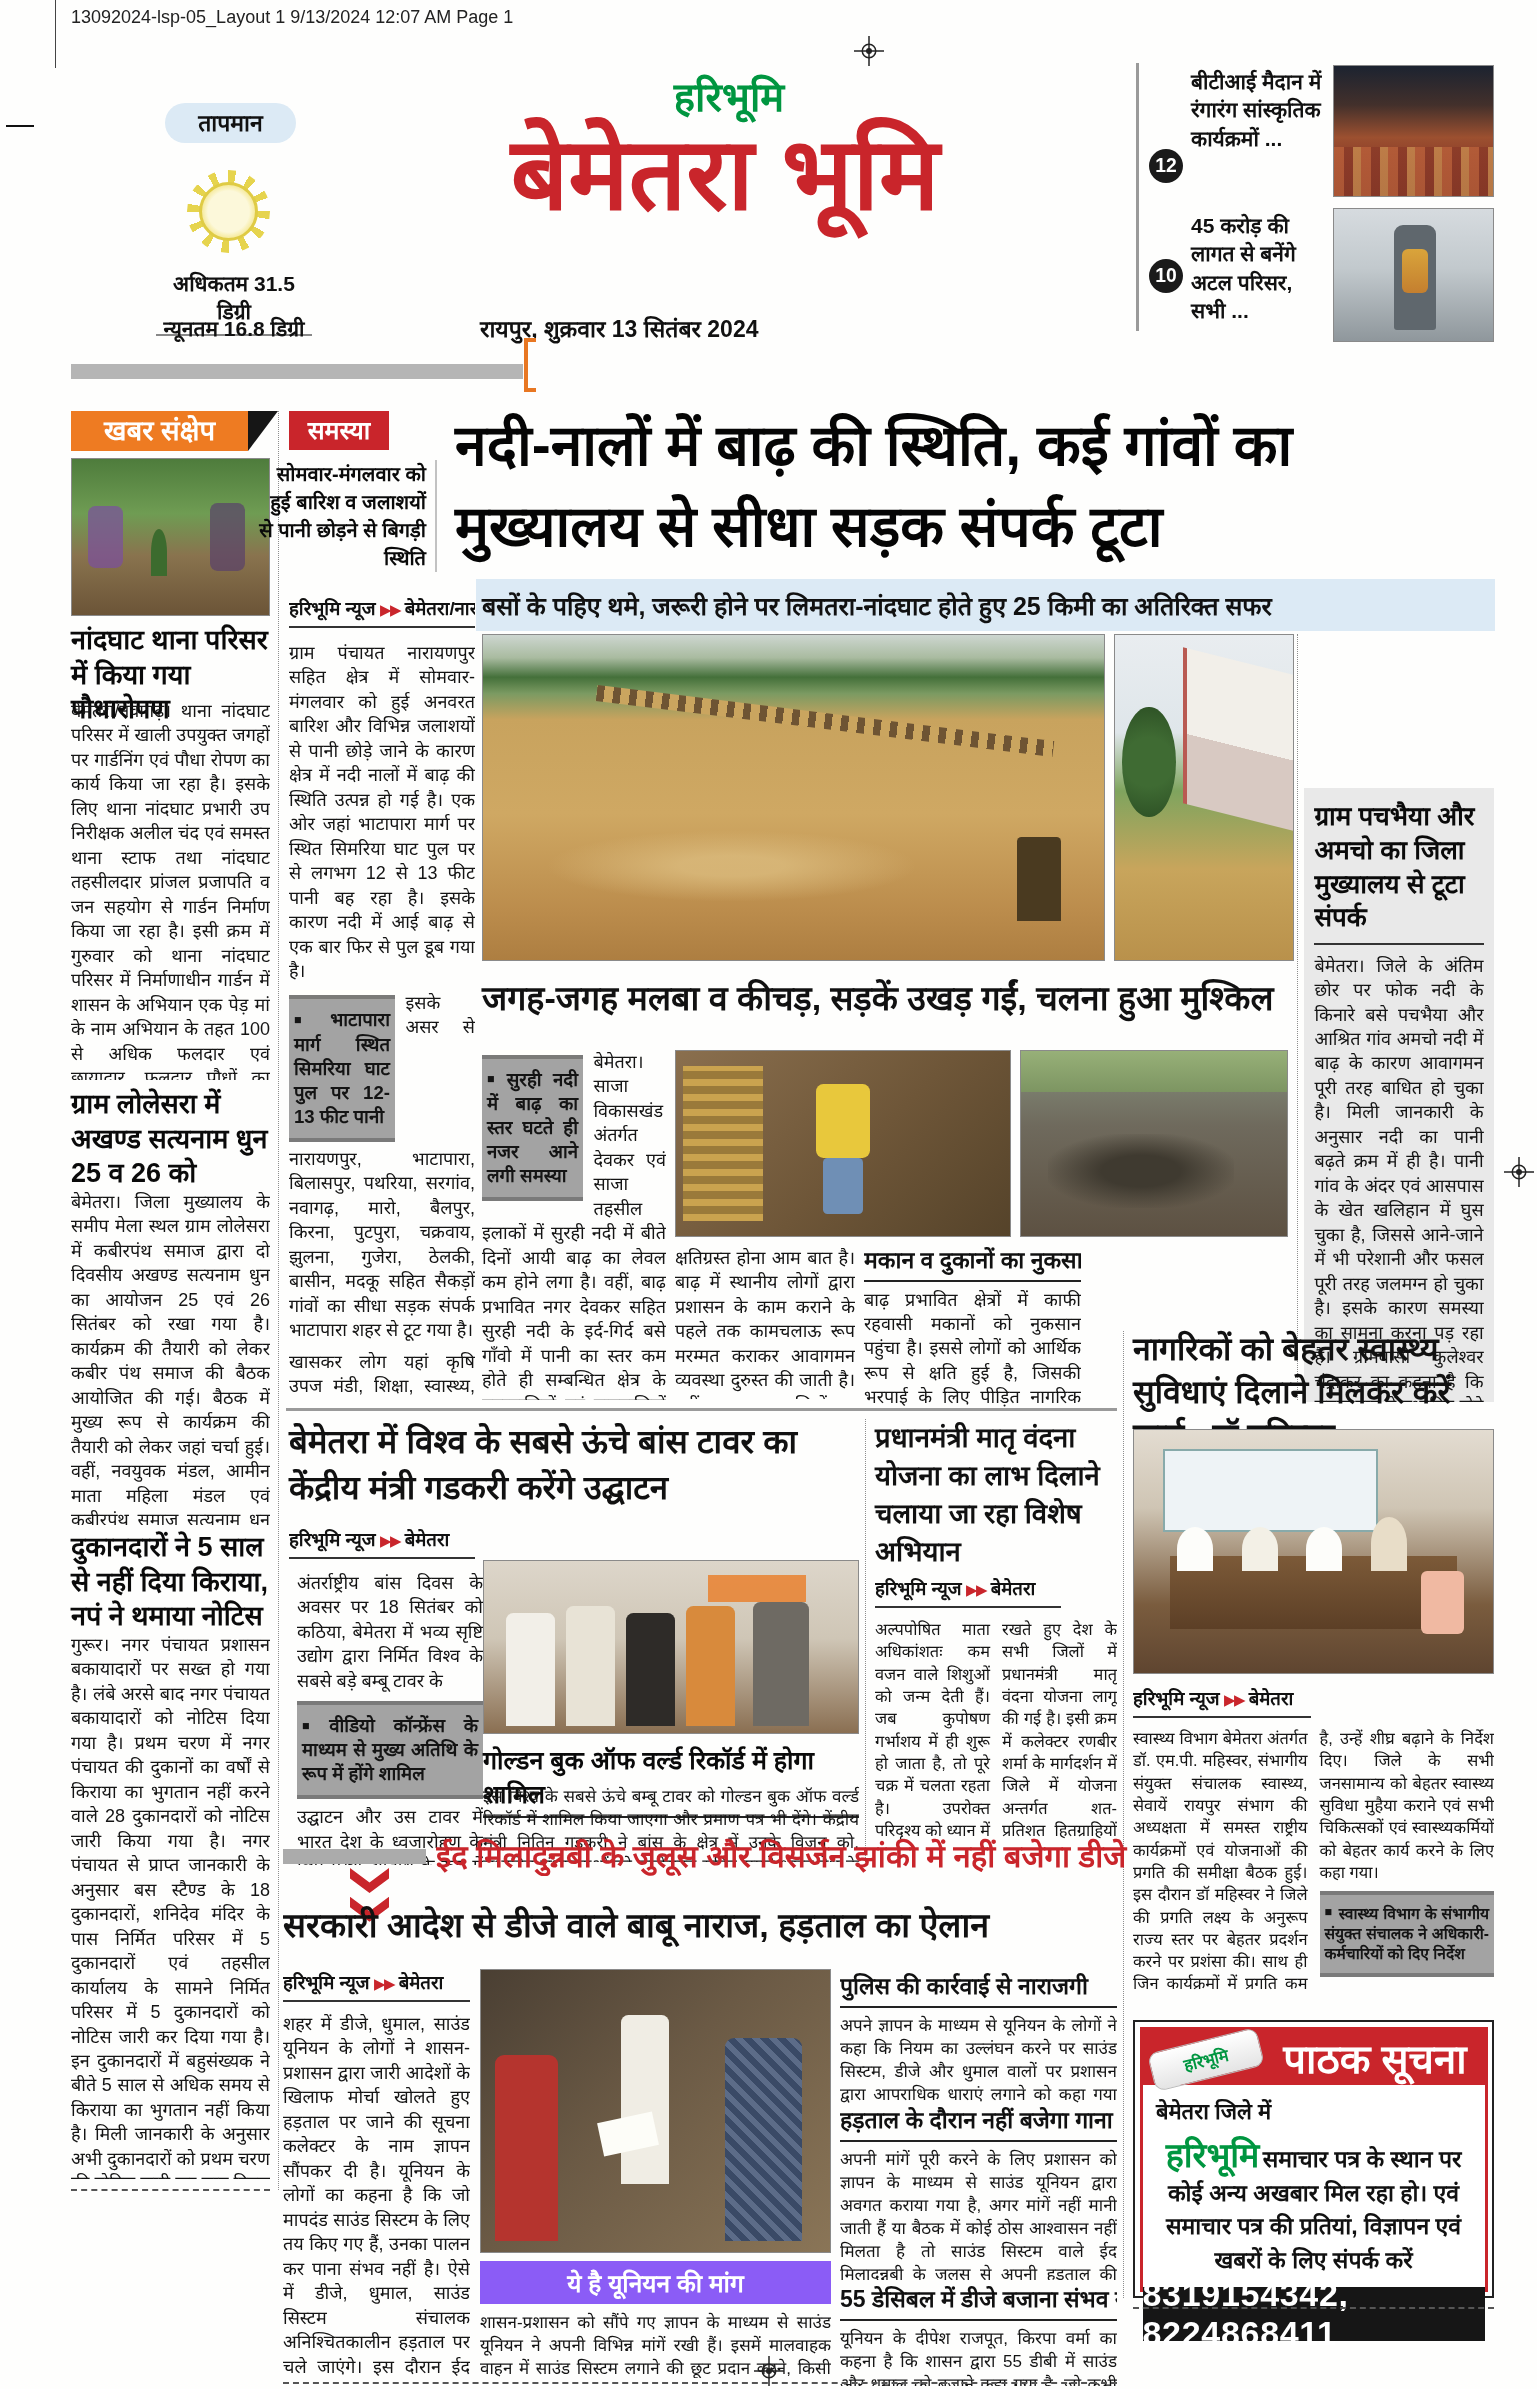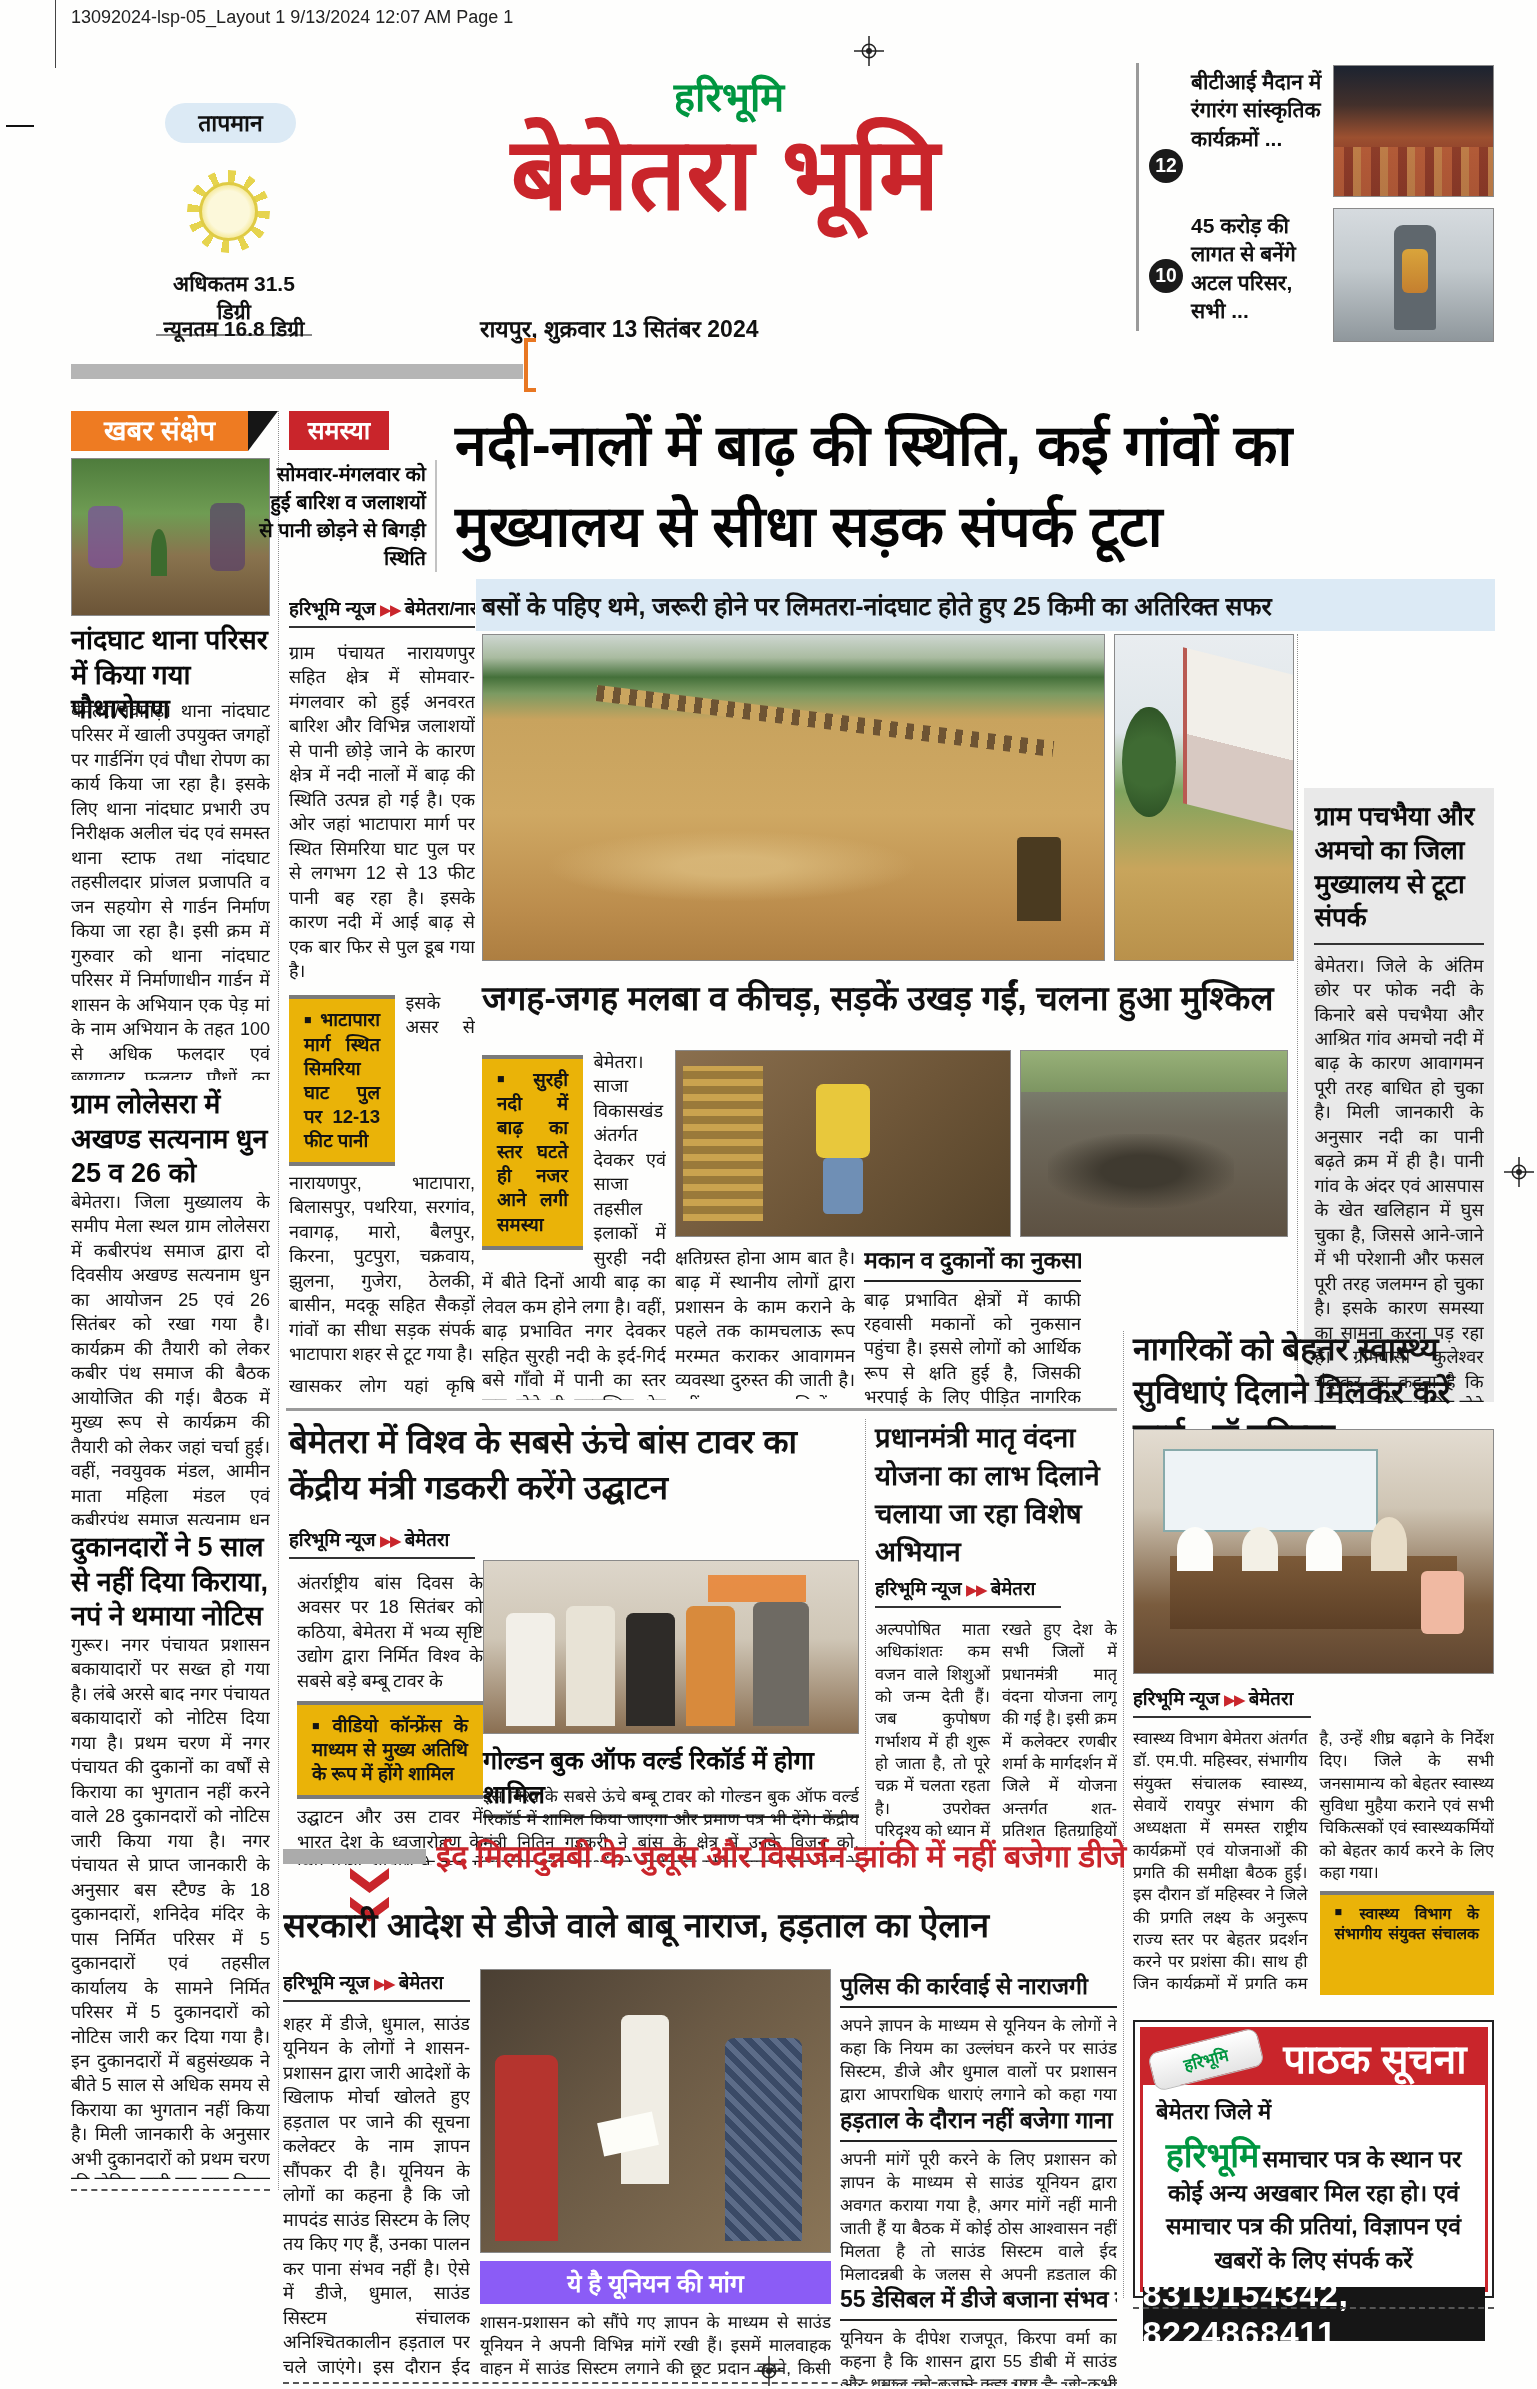--- a/index.html
+++ b/index.html
@@ -6,21 +6,21 @@
   body { background:#888; font-family:"Liberation Sans","DejaVu Sans",sans-serif; }
   #page { position:relative; width:1538px; height:2389px; background:#fefefd; margin:0 auto; overflow:hidden; color:#111; }
   .abs { position:absolute; }
   .jt { text-align:justify; font-size:18px; line-height:1.36; color:#141414; }
   .jt p { margin-bottom:7.4px; }
   .ttl { font-weight:800; color:#0a0a0a; }
   .photo { position:absolute; border:1.5px solid #8a8a8a; overflow:hidden; }
   .pshape { position:absolute; }
   .byline { font-size:18.6px; font-weight:bold; border-bottom:2.2px solid #333; padding-bottom:6px; white-space:nowrap; overflow:hidden; }
   .arr { color:#c9252b; font-size:15px; letter-spacing:-1.5px; padding:0 4.5px; }
-  .pq { background:#eab308; border-top:4.5px solid #7a7a7a; border-bottom:4.5px solid #7a7a7a; padding:9px 15px; font-weight:bold; font-size:18.6px; line-height:1.3; }
+  .pq { background:#a3a3a3; border-top:4.5px solid #7a7a7a; border-bottom:4.5px solid #7a7a7a; padding:9px 5px; font-weight:bold; font-size:18.6px; line-height:1.3; }
   .pq .pq-b { font-size:12.6px; margin-right:6px; vertical-align:2.2px; }
   .pq.fl { float:left; width:106px; margin:4.5px 10.4px 4.5px 0; }
   .subhead { font-weight:800; font-size:23px; border-bottom:2.2px solid #222; padding-bottom:4.5px; margin-bottom:6px; white-space:nowrap; overflow:hidden; }
   .clip { overflow:hidden; }
   .cols2 { column-count:2; column-gap:12px; }
   .navitem { display:inline-block; font-size:22px; font-weight:800; padding:0 11px; border-right:2.2px solid #c9252b; line-height:1.1; }
   .navitem:last-child { border-right:none; }
   .badge { width:34px; height:34px; background:#1a1a1a; border-radius:50%; color:#fff; font-size:19.3px; font-weight:bold; text-align:center; line-height:34px; }
   .regmark { width:30px; height:30px; }
   .dash { border-top:2.2px dashed #555; }

